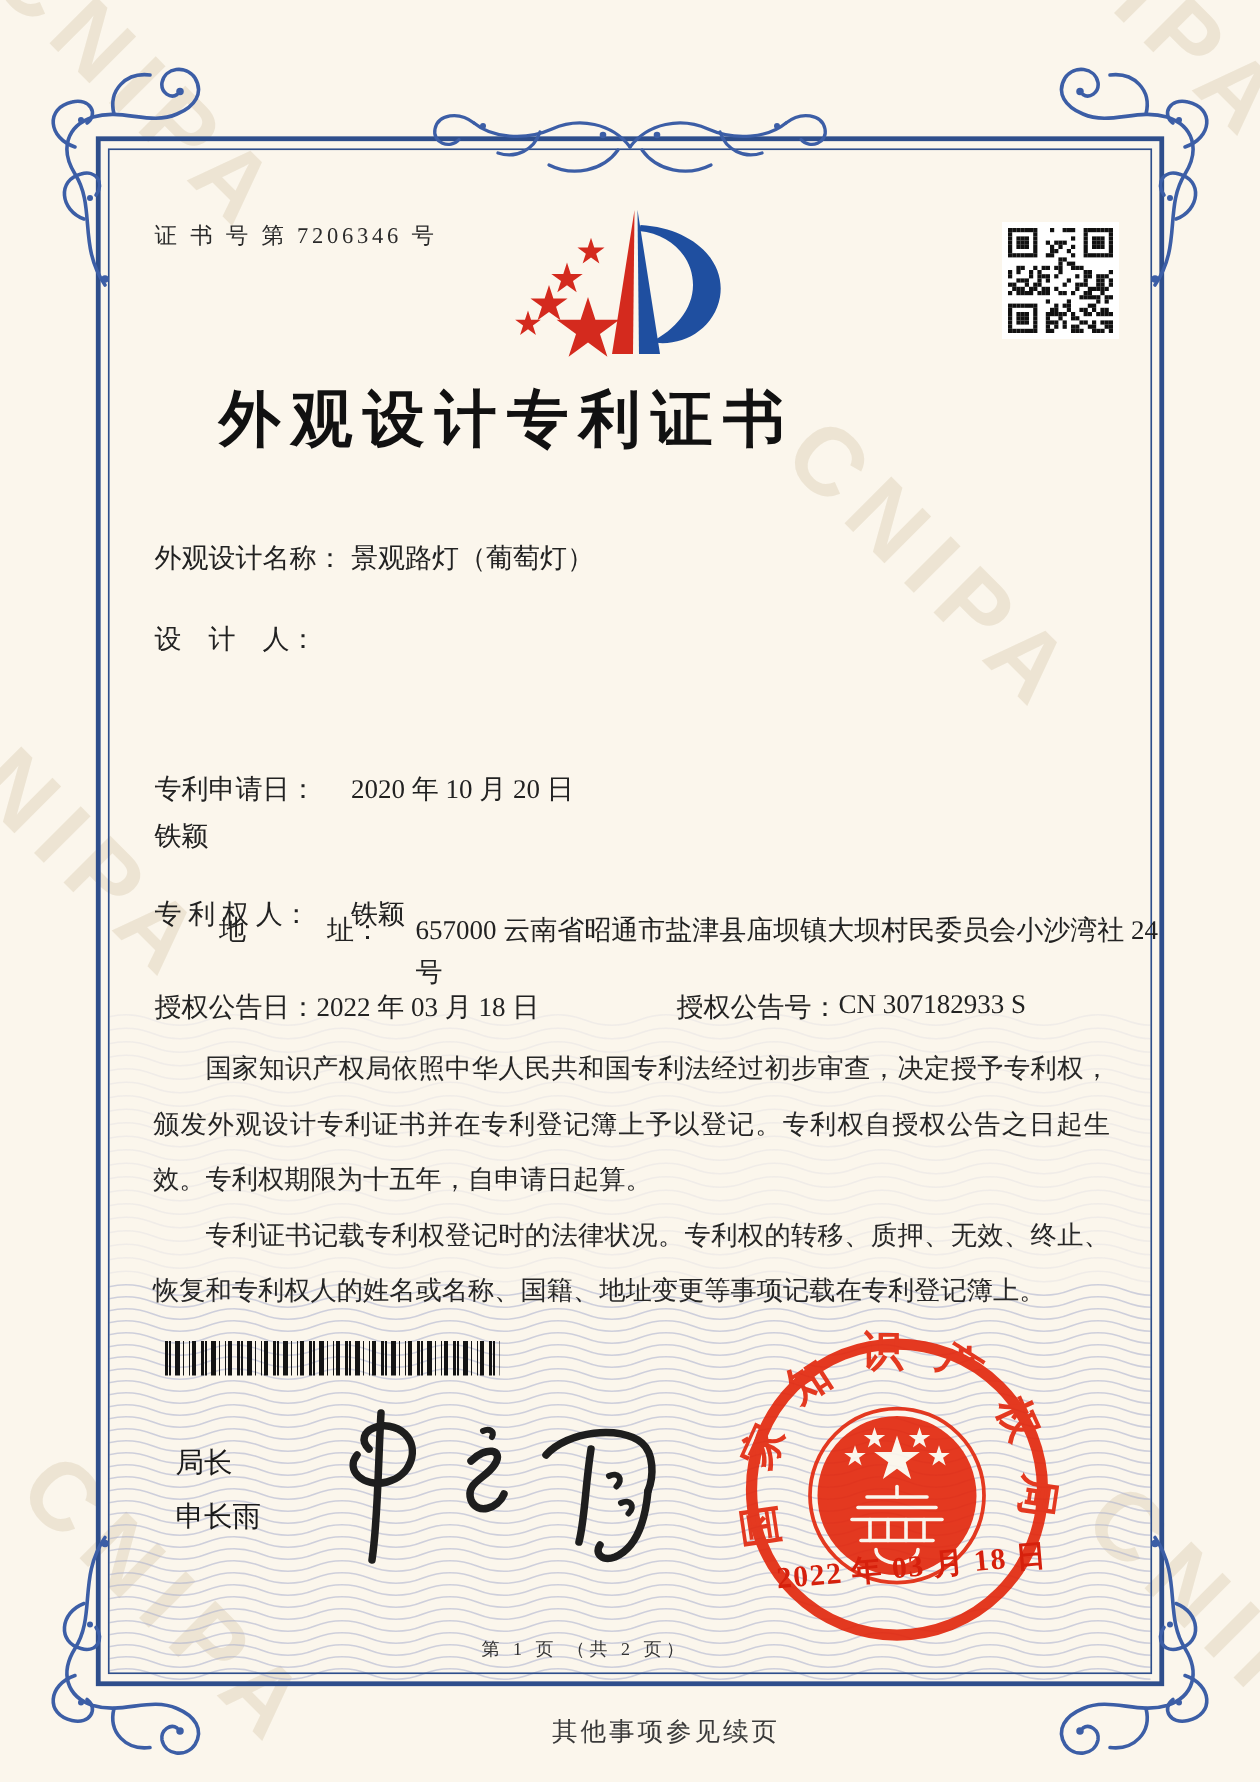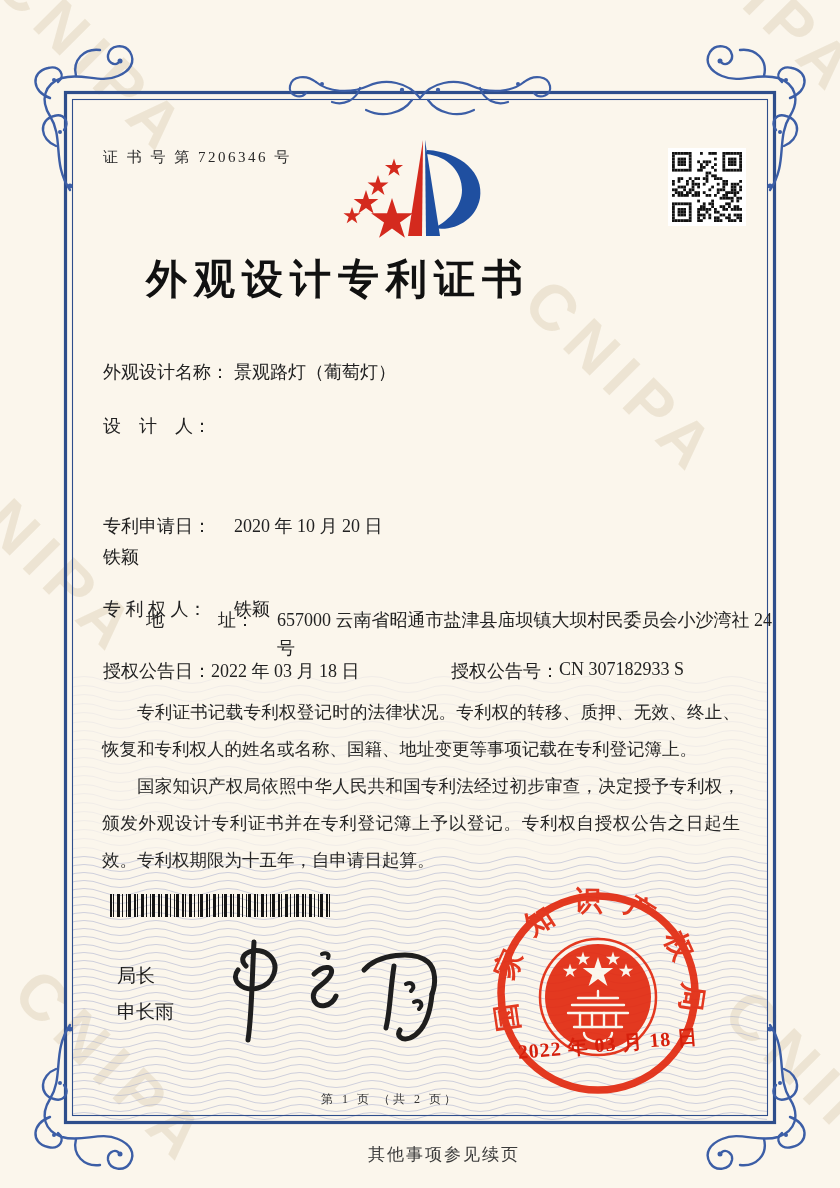--- a/index.html
+++ b/index.html
@@ -525,22 +525,22 @@
       <span>授权公告日：</span>
       <span>2022 年 03 月 18 日</span>
     </span>
     <span class="g-right">
       <span>授权公告号：</span>
       <span>CN 307182933 S</span>
     </span>
   </div>
 
   <div class="body-text">
+    <p>国家知识产权局依照中华人民共和国专利法经过初步审查，决定授予专利权，颁发外观设计专利证书并在专利登记簿上予以登记。专利权自授权公告之日起生效。专利权期限为十五年，自申请日起算。</p>
     <p>专利证书记载专利权登记时的法律状况。专利权的转移、质押、无效、终止、恢复和专利权人的姓名或名称、国籍、地址变更等事项记载在专利登记簿上。</p>
-    <p>国家知识产权局依照中华人民共和国专利法经过初步审查，决定授予专利权，颁发外观设计专利证书并在专利登记簿上予以登记。专利权自授权公告之日起生效。专利权期限为十五年，自申请日起算。</p>
   </div>
 
   <div class="barcode"></div>
 
   <div class="commissioner">
     <div>局长</div>
     <div>申长雨</div>
   </div>
 
   <svg class="sig-svg" width="232" height="112" viewBox="0 0 232 112">

